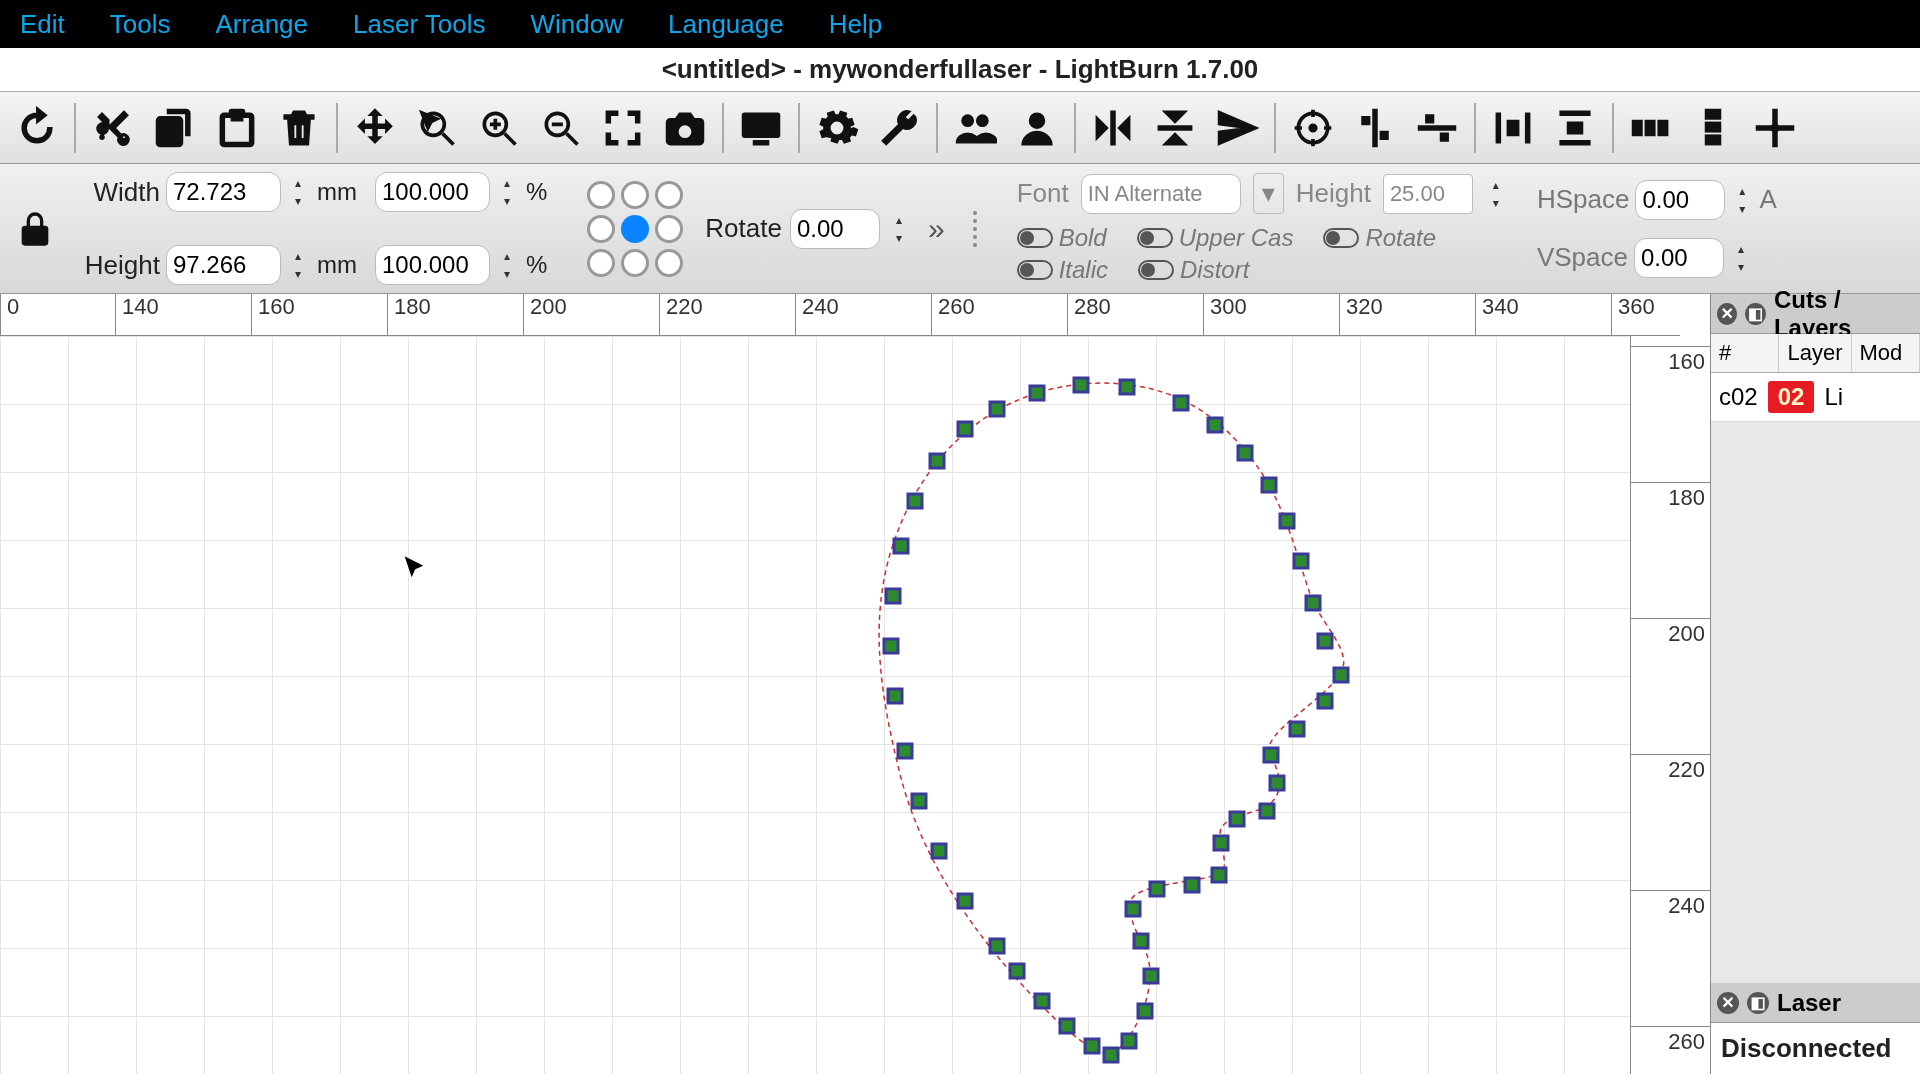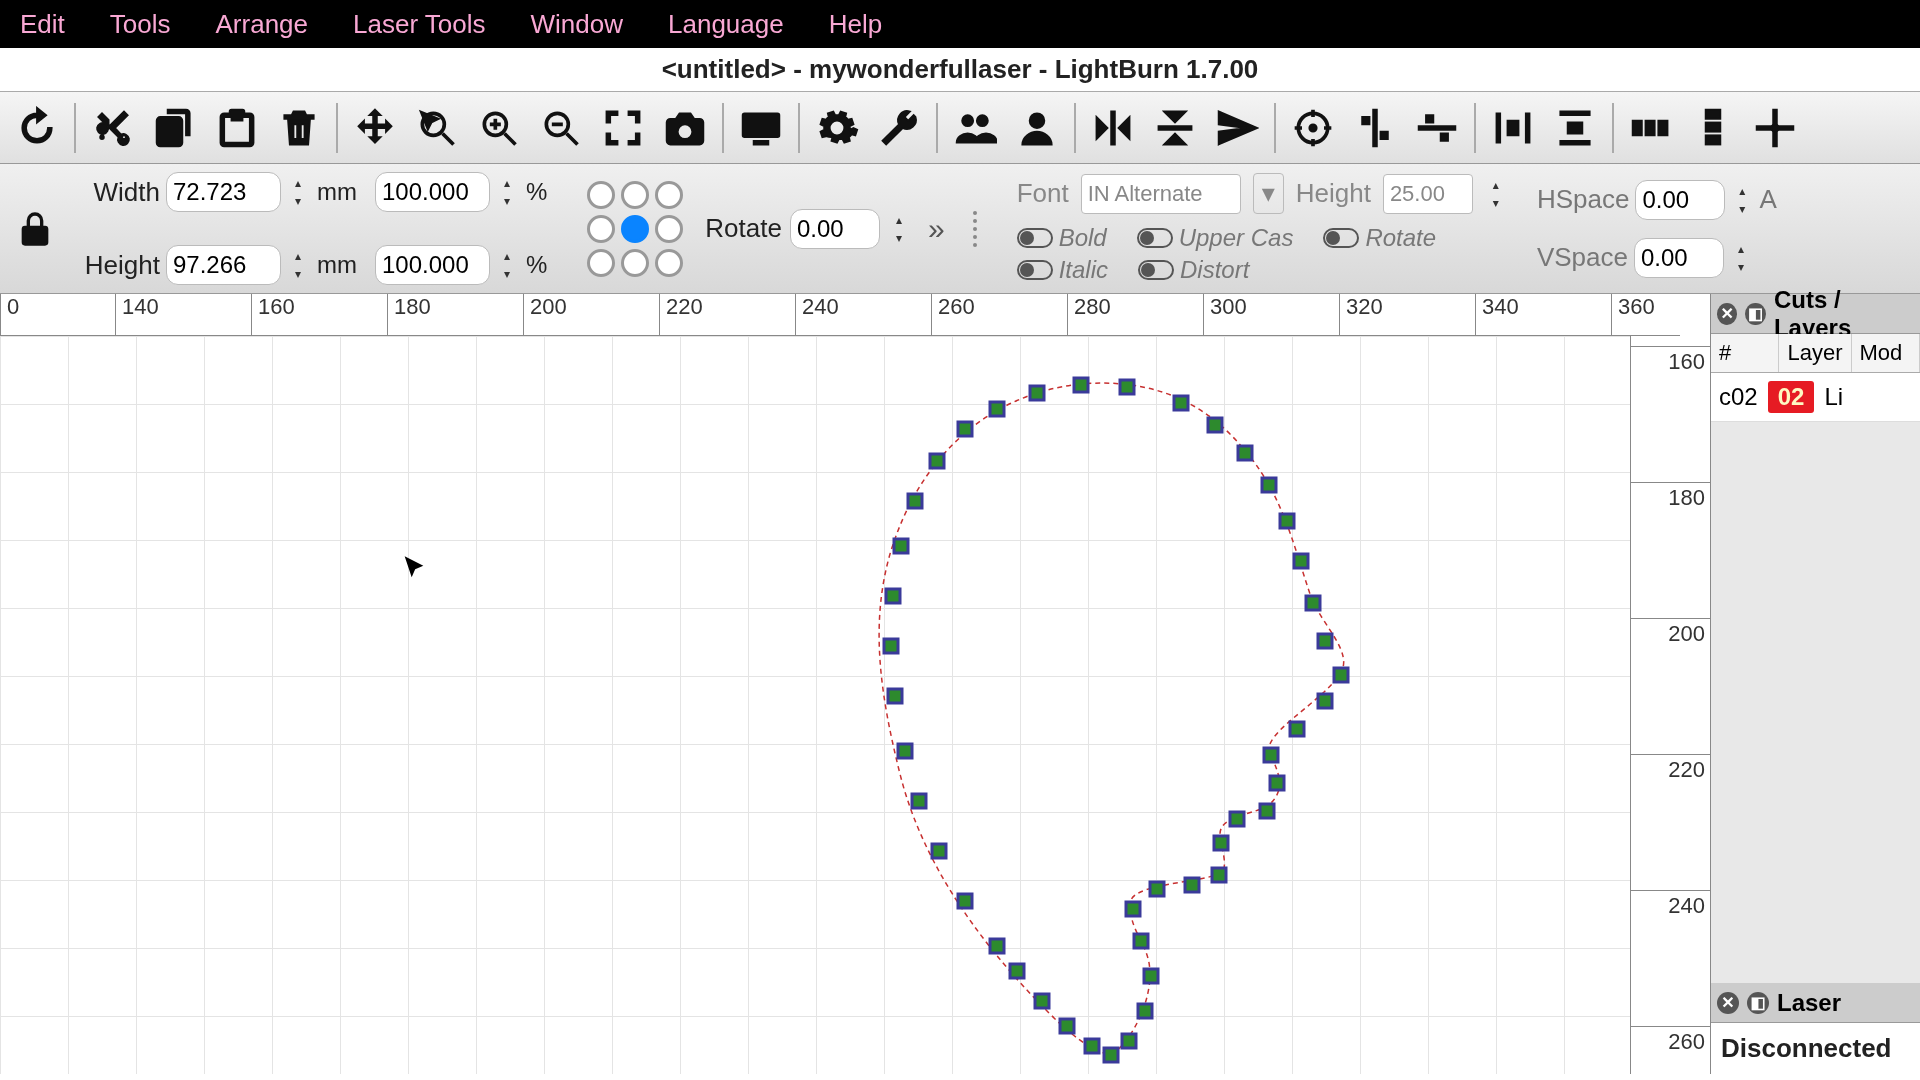--- a/index.html
+++ b/index.html
@@ -1,19 +1,19 @@
 <!DOCTYPE html>
 <html><head>
 <meta charset="utf-8">
 <style>
 * { margin: 0; padding: 0; box-sizing: border-box; font-family: -apple-system, BlinkMacSystemFont, "Segoe UI", sans-serif; }
 body { width: 1920px; height: 1080px; overflow: hidden; background: #fff; }
 
 
-.menubar { background: #000; color: #f9a8d4; height: 48px; display: flex; align-items: center; padding: 0 20px; font-size: 26px; font-weight: 400; }
+.menubar { background: #000; color: #0ea5e9; height: 48px; display: flex; align-items: center; padding: 0 20px; font-size: 26px; font-weight: 400; }
 .menubar .menu-item { margin-right: 45px; cursor: default; }
 
 
 .titlebar { background: #fff; height: 44px; display: flex; align-items: center; justify-content: center; font-size: 26px; font-weight: 600; color: #222; border-bottom: 1px solid #aaa; }
 
 
 .toolbar-row { background: linear-gradient(#f5f5f5,#e0e0e0); height: 72px; display: flex; align-items: center; padding: 0 6px; border-bottom: 1px solid #999; }
 .tool-btn { width: 58px; height: 58px; display: flex; align-items: center; justify-content: center; margin: 0 2px; cursor: pointer; }
 .tool-btn svg { width: 44px; height: 44px; fill: #111; stroke: #111; }
 .tool-sep { width: 2px; height: 50px; background: #aaa; margin: 0 6px; }
@@ -28,21 +28,21 @@
 .num-input { width: 115px; height: 40px; background: #fff; border: 1px solid #bbb; border-radius: 12px; font-size: 24px; padding: 0 6px; text-align: left; }
 .spinner { display: flex; flex-direction: column; width: 22px; }
 .spinner .up, .spinner .down { height: 18px; font-size: 12px; color: #333; display: flex; align-items: center; justify-content: center; cursor: pointer; }
 .unit { font-size: 24px; margin-left: 2px; }
 .origin-grid { display: grid; grid-template-columns: repeat(3,28px); grid-template-rows: repeat(3,28px); gap: 6px; margin: 0 22px; }
 .origin-dot { width: 28px; height: 28px; border-radius: 50%; background: #fff; border: 3px solid #999; }
 .origin-dot.sel { background: #0a84ff; border-color: #0a84ff; }
 .rotate-block { display: flex; align-items: center; gap: 8px; }
 .font-block { display: flex; flex-direction: column; gap: 10px; margin-left: 30px; color: #888; }
 .font-block .row1 { display: flex; align-items: center; gap: 12px; }
-.font-block input.txt { width: 160px; height: 40px; background: #fff; border: 1px solid #bbb; border-radius: 4px; font-size: 22px; padding: 0 6px; color: #888; }
+.font-block input.txt { width: 160px; height: 40px; background: #fff; border: 1px solid #bbb; border-radius: 10px; font-size: 22px; padding: 0 6px; color: #888; }
 .font-block input.num { width: 90px; height: 40px; background: #fff; border: 1px solid #bbb; border-radius: 4px; font-size: 22px; padding: 0 6px; color: #888; }
 .check-row { display: flex; gap: 30px; font-style: italic; }
 .chk { display: flex; align-items: center; gap: 6px; font-size: 24px; color: #777; }
 .chk .switch { width: 36px; height: 20px; border: 2px solid #555; border-radius: 10px; position: relative; }
 .chk .switch::after { content:''; position:absolute; left:1px; top:1px; width:14px; height:14px; background:#555; border-radius:50%; }
 .space-col { display:flex; flex-direction:column; gap:18px; margin-left:30px; color:#777; }
 .expand-icon { font-size: 30px; color: #555; margin: 0 18px; }
 .sep-dots { display:flex; flex-direction:column; gap:4px; margin:0 10px; }
 .sep-dots span { width:4px;height:4px;background:#888;border-radius:50%; }
 

